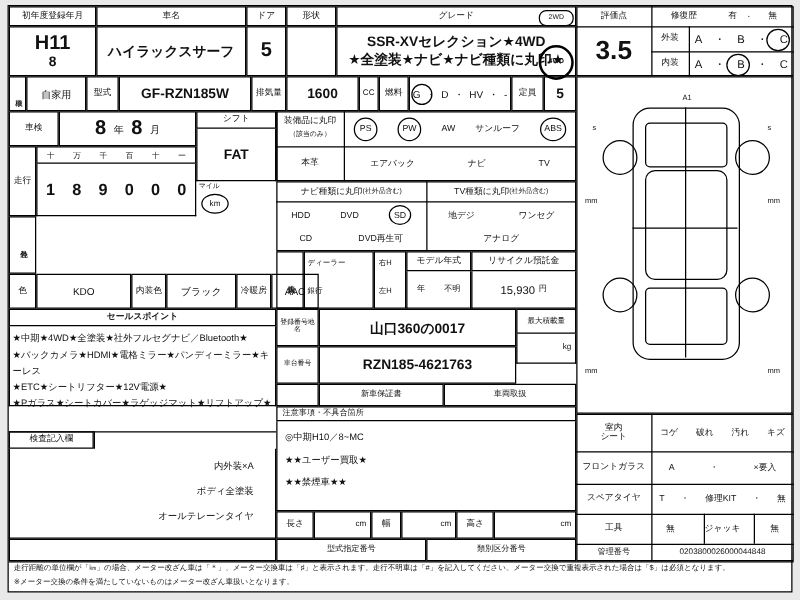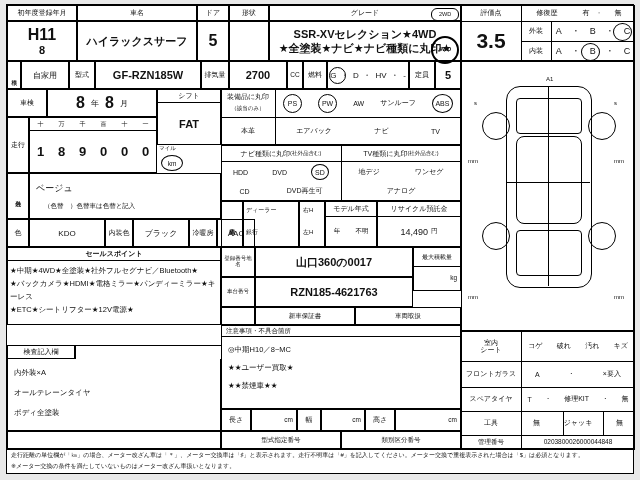--- a/index.html
+++ b/index.html
@@ -98,21 +98,21 @@
   </div>
   <div class="ell" style="left:574px;top:38px;width:17px;height:16px;"></div>
 
   <div class="cell lbl vtext" style="left:0;top:56px;width:14px;height:28px;font-size:6px;">車検</div>
   <div class="cell val sm" style="left:14px;top:56px;width:48px;height:28px;">自家用</div>
   <div class="cell lbl" style="left:62px;top:56px;width:26px;height:28px;">型式</div>
   <div class="cell val mid" style="left:88px;top:56px;width:106px;height:28px;">GF-RZN185W</div>
   <div class="cell lbl" style="left:194px;top:56px;width:28px;height:28px;">
     <span style="writing-mode:horizontal-tb;">排気量</span>
   </div>
-  <div class="cell val mid" style="left:222px;top:56px;width:58px;height:28px;">2700</div>
+  <div class="cell val mid" style="left:222px;top:56px;width:58px;height:28px;">1600</div>
   <div class="cell lbl xs" style="left:280px;top:56px;width:16px;height:28px;">CC</div>
   <div class="cell lbl" style="left:296px;top:56px;width:24px;height:28px;">燃料</div>
   <div class="cell" style="left:320px;top:56px;width:82px;height:28px;">
     <div class="fill" style="display:flex;align-items:center;justify-content:space-around;font-size:8px;position:relative;">
       <span>G</span>
       <span>・</span>
       <span>D</span>
       <span>・</span>
       <span>HV</span>
       <span>・</span>
@@ -199,24 +199,20 @@
   </div>
   <div style="position:absolute;left:334px;top:157px;width:120px;height:20px;display:flex;align-items:center;justify-content:space-around;font-size:7px;">
     <span>地デジ</span>
     <span>ワンセグ</span>
   </div>
   <div style="position:absolute;left:334px;top:177px;width:120px;height:18px;display:flex;align-items:center;justify-content:center;font-size:7px;">
     <span>アナログ</span>
   </div>
 
   <div class="cell lbl vtext" style="left:0;top:168px;width:22px;height:46px;font-size:6px;">外装色</div>
-  <div class="cell" style="left:22px;top:168px;width:192px;height:46px;">
-    <div style="position:absolute;left:6px;top:8px;font-size:9px;">ベージュ</div>
-    <div style="position:absolute;left:14px;top:28px;font-size:6.5px;">（色替　）色替車は色替と記入</div>
-  </div>
 
   <div class="cell lbl" style="left:0;top:214px;width:22px;height:28px;font-size:7px;">色</div>
   <div class="cell val sm" style="left:22px;top:214px;width:76px;height:28px;">KDO</div>
   <div class="cell lbl" style="left:98px;top:214px;width:28px;height:28px;">内装色</div>
   <div class="cell val sm" style="left:126px;top:214px;width:56px;height:28px;">ブラック</div>
   <div class="cell lbl" style="left:182px;top:214px;width:28px;height:28px;">冷暖房</div>
   <div class="cell val sm" style="left:210px;top:214px;width:38px;height:28px;">AAC</div>
 
   <div class="cell lbl vtext" style="left:214px;top:196px;width:22px;height:46px;font-size:6px;">輸入車</div>
   <div class="cell" style="left:236px;top:196px;width:56px;height:46px;">
@@ -230,21 +226,21 @@
   <div class="cell lbl" style="left:318px;top:196px;width:52px;height:16px;">モデル年式</div>
   <div class="cell" style="left:318px;top:212px;width:52px;height:30px;border-top:none;">
     <div class="fill" style="display:flex;align-items:center;justify-content:space-around;font-size:6.5px;">
       <span>年</span>
       <span>不明</span>
     </div>
   </div>
   <div class="cell lbl" style="left:370px;top:196px;width:84px;height:16px;">リサイクル預託金</div>
   <div class="cell" style="left:370px;top:212px;width:84px;height:30px;border-top:none;">
     <div class="fill" style="display:flex;align-items:center;justify-content:center;font-size:9px;">
-      <span>14,490</span>
+      <span>15,930</span>
       <span class="xs" style="margin-left:3px;">円</span>
     </div>
   </div>
 
   <div class="cell lbl" style="left:214px;top:242px;width:34px;height:30px;font-size:5.5px;">登録番号地名</div>
   <div class="cell val mid" style="left:248px;top:242px;width:158px;height:30px;">山口360の0017</div>
   <div class="cell lbl" style="left:406px;top:242px;width:48px;height:20px;font-size:6px;">最大積載量</div>
   <div class="cell lbl xs" style="left:406px;top:262px;width:48px;height:24px;border-top:none;justify-content:flex-end;padding-right:3px;">kg</div>
 
   <div class="cell lbl" style="left:214px;top:272px;width:34px;height:30px;font-size:5.5px;">車台番号</div>
@@ -252,27 +248,28 @@
 
   <div class="cell lbl xs" style="left:248px;top:302px;width:100px;height:18px;">新車保証書</div>
   <div class="cell lbl xs" style="left:348px;top:302px;width:106px;height:18px;">車両取扱</div>
   <div class="cell" style="left:214px;top:302px;width:34px;height:18px;"></div>
 
   <div class="cell lbl" style="left:0;top:242px;width:214px;height:14px;font-weight:bold;">セールスポイント</div>
   <div class="cell" style="left:0;top:256px;width:214px;height:64px;border-top:none;padding:3px 2px;">
     <div class="lst">★中期★4WD★全塗装★社外フルセグナビ／Bluetooth★</div>
     <div class="lst">★バックカメラ★HDMI★電格ミラー★パンディーミラー★キーレス</div>
     <div class="lst">★ETC★シートリフター★12V電源★</div>
+    <div class="lst">★Pガラス★シートカバー★ラゲッジマット★リフトアップ★</div>
   </div>
 
   <div class="cell lbl" style="left:0;top:340px;width:68px;height:14px;">検査記入欄</div>
-  <div class="cell" style="left:0;top:354px;width:214px;height:72px;border-top:none;padding:4px 6px;">
+  <div class="cell" style="left:0;top:354px;width:214px;height:72px;border-top:none;padding:4px 17px;text-align:right;">
     <div class="lst" style="line-height:20px;">内外装×A</div>
+    <div class="lst" style="line-height:20px;">ボディ全塗装</div>
     <div class="lst" style="line-height:20px;">オールテレーンタイヤ</div>
-    <div class="lst" style="line-height:20px;">ボディ全塗装</div>
   </div>
   <div class="gridline" style="left:0;top:340px;width:214px;height:1px;"></div>
   <div class="gridline" style="left:68px;top:340px;width:1px;height:14px;"></div>
 
   <div class="cell lbl xs" style="left:214px;top:320px;width:240px;height:12px;justify-content:flex-start;padding-left:4px;">注意事項・不具合箇所</div>
   <div class="cell" style="left:214px;top:332px;width:240px;height:72px;border-top:none;padding:4px 6px;">
     <div class="lst" style="line-height:18px;">◎中期H10／8~MC</div>
     <div class="lst" style="line-height:18px;">★★ユーザー買取★</div>
     <div class="lst" style="line-height:18px;">★★禁煙車★★</div>
   </div>

